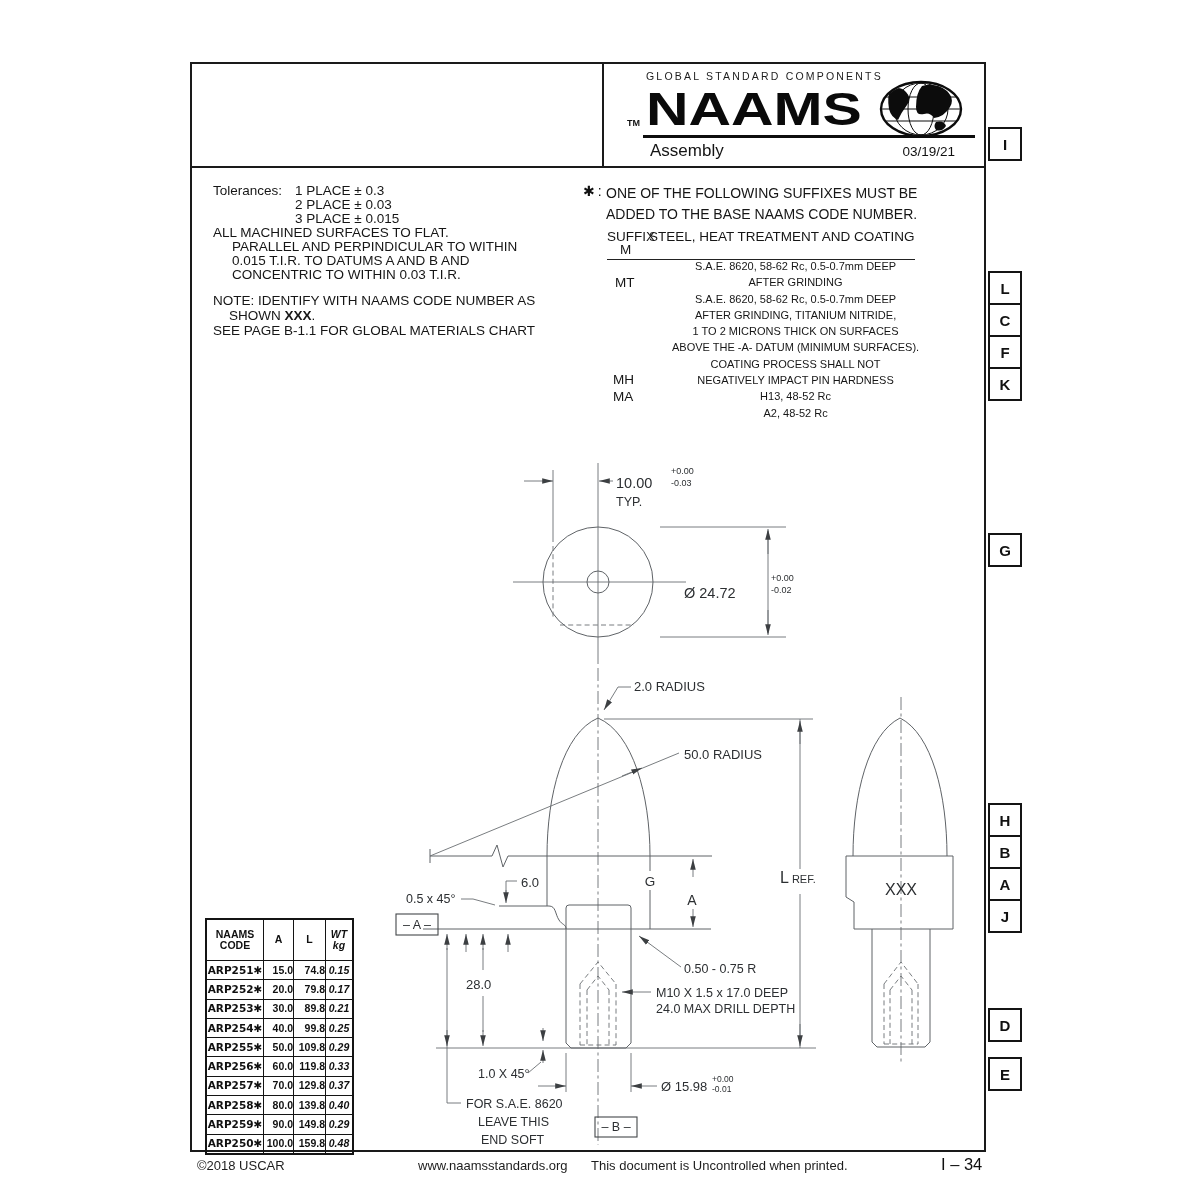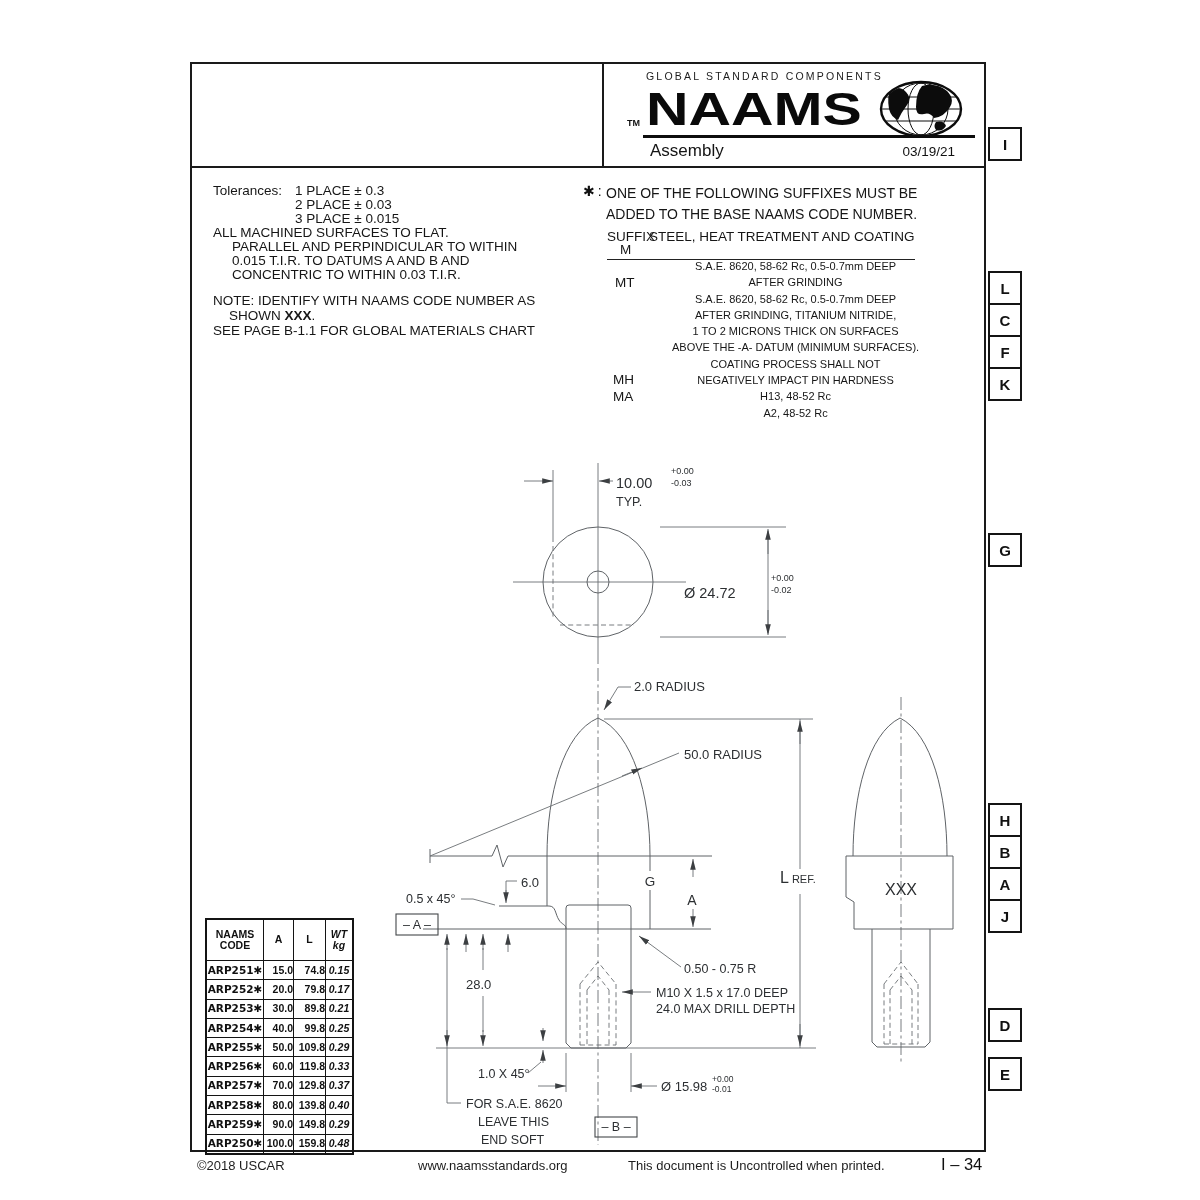--- a/index.html
+++ b/index.html
@@ -385,16 +385,16 @@
             <td class="c-a">100.0</td>
             <td class="c-l">159.8</td>
             <td class="c-wt">0.48</td>
           </tr>
     </tbody>
       </table>
   </div>
 
   <div class="abs footer-item" style="left:197px">©2018 USCAR</div>
   <div class="abs footer-item" style="left:418px">www.naamsstandards.org</div>
-  <div class="abs footer-item" style="left:628px">This document is Uncontrolled when printed.</div>
+  <div class="abs footer-item" style="left:591px">This document is Uncontrolled when printed.</div>
   <div class="abs page-no">I – 34</div>
 
 </div>
 
 </body></html>

